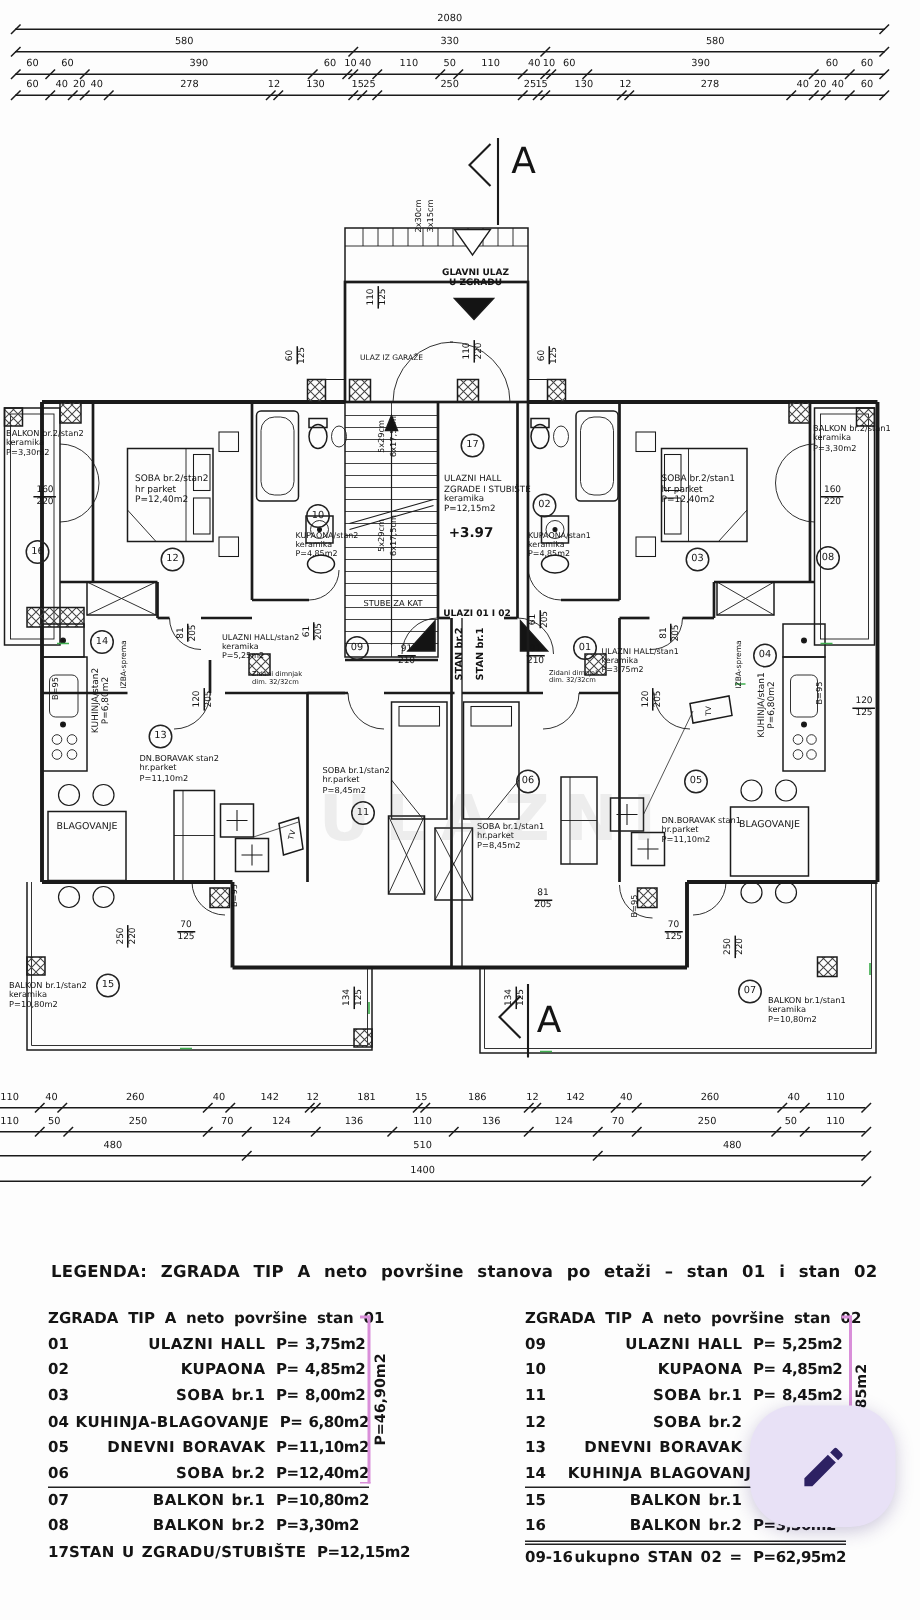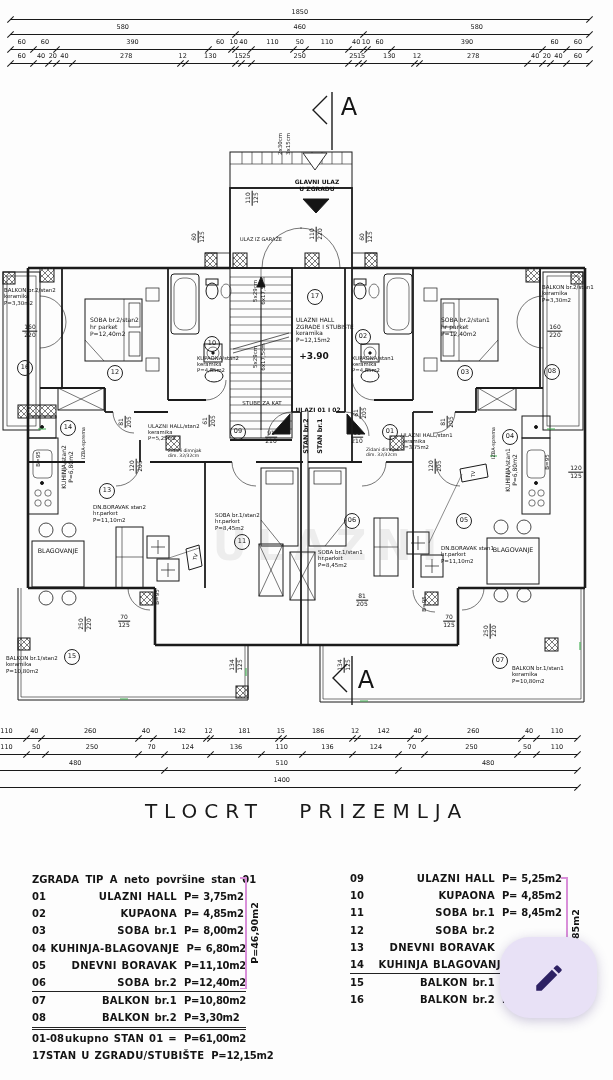--- a/index.html
+++ b/index.html
@@ -265,27 +265,27 @@
     <path d="M128,588 A22,22 0 0 0 150,610 M484,588 A22,22 0 0 1 462,610" stroke-width="0.6"></path>
 
     <g stroke="#3fae4f" stroke-width="1.1">
       <path d="M120,699 h8 M360,701 h8 M580,642 v8 M38,429 h8 M547,429 h8 M246,668 v8 M490,456 h7"></path>
     </g>
   </svg>
 
   <div id="plan-dims">
       <div class="dimline" style="left: 10px; top: 19px; width: 579.61px;"></div>
       <div class="tick" style="left: 5.5px; top: 19px;"></div>
-      <div class="dimnum" style="left: 299.805px; top: 12px;">1850</div>
+      <div class="dimnum" style="left: 299.805px; top: 12px;">2080</div>
       <div class="tick" style="left: 585.11px; top: 19px;"></div>
       <div class="dimline" style="left: 10px; top: 34px; width: 579.61px;"></div>
       <div class="tick" style="left: 5.5px; top: 34px;"></div>
       <div class="dimnum" style="left: 122.81px; top: 27px;">580</div>
       <div class="tick" style="left: 231.12px; top: 34px;"></div>
-      <div class="dimnum" style="left: 299.805px; top: 27px;">460</div>
+      <div class="dimnum" style="left: 299.805px; top: 27px;">330</div>
       <div class="tick" style="left: 359.49px; top: 34px;"></div>
       <div class="dimnum" style="left: 476.8px; top: 27px;">580</div>
       <div class="tick" style="left: 585.11px; top: 34px;"></div>
       <div class="dimline" style="left: 10px; top: 49px; width: 579.61px;"></div>
       <div class="tick" style="left: 5.5px; top: 49px;"></div>
       <div class="dimnum" style="left: 21.67px; top: 42px;">60</div>
       <div class="tick" style="left: 28.84px; top: 49px;"></div>
       <div class="dimnum" style="left: 45.01px; top: 42px;">60</div>
       <div class="tick" style="left: 52.18px; top: 49px;"></div>
       <div class="dimnum" style="left: 132.535px; top: 42px;">390</div>
@@ -474,21 +474,21 @@
       <div class="lbl circ" style="font-size: 6.5px; left: 315px; top: 297px; transform: translate(-50%, -50%);">
         <div>17</div>
       </div>
       <div class="lbl" style="font-size: 5.8px; text-align: left; left: 296px; top: 330px; transform: translate(0px, -50%);">
         <div>ULAZNI HALL</div>
         <div>ZGRADE I STUBIŠTE</div>
         <div>keramika</div>
         <div>P=12,15m2</div>
       </div>
       <div class="lbl" style="font-size: 9px; font-weight: 700; left: 314px; top: 356px; transform: translate(-50%, -50%);">
-        <div>+3.90</div>
+        <div>+3.97</div>
       </div>
       <div class="lbl" style="font-size: 5.5px; left: 262px; top: 403px; transform: translate(-50%, -50%);">
         <div>STUBE ZA KAT</div>
       </div>
       <div class="lbl" style="font-size: 6px; font-weight: 700; left: 318px; top: 410px; transform: translate(-50%, -50%);">
         <div>ULAZI 01 I 02</div>
       </div>
       <div class="lbl" style="font-size: 5.5px; text-align: left; left: 4px; top: 296px; transform: translate(0px, -50%);">
         <div>BALKON br.2/stan2</div>
         <div>keramika</div>
@@ -729,21 +729,21 @@
       <div class="lbl" style="font-size: 5.5px; text-align: left; left: 512px; top: 674px; transform: translate(0px, -50%);">
         <div>BALKON br.1/stan1</div>
         <div>keramika</div>
         <div>P=10,80m2</div>
       </div>
       <div class="lbl" style="font-size: 42px; font-weight: 700; color: rgba(100, 100, 100, 0.1); letter-spacing: 10px; left: 330px; top: 546px; transform: translate(-50%, -50%);">
         <div>ULAZNI</div>
       </div>
     </div>
 
-  <div class="title">TLOCRT PRIZEMLJA</div>
+  <div class="legend-heading">LEGENDA: ZGRADA TIP A neto površine stanova po etaži – stan 01 i stan 02</div>
 
   <div id="legend-left" class="lg">
       <div class="lg-header">ZGRADA TIP A neto površine stan 01</div>
       <div class="lg-row">
         <div class="lg-no">01</div>
         <div class="lg-nm">ULAZNI HALL</div>
         <div class="lg-ar">P= 3,75m2</div>
       </div>
       <div class="lg-row">
         <div class="lg-no">02</div>
@@ -773,32 +773,28 @@
       <div class="lg-row sep-single">
         <div class="lg-no">07</div>
         <div class="lg-nm">BALKON br.1</div>
         <div class="lg-ar">P=10,80m2</div>
       </div>
       <div class="lg-row">
         <div class="lg-no">08</div>
         <div class="lg-nm">BALKON br.2</div>
         <div class="lg-ar">P=3,30m2</div>
       </div>
-      <div class="lg-row sep-double">
-        <div class="lg-no">01-08</div>
-        <div class="lg-nm">ukupno STAN 01 =</div>
-        <div class="lg-ar">P=61,00m2</div>
-      </div>
       <div class="lg-row">
         <div class="lg-no">17</div>
         <div class="lg-nm">STAN U ZGRADU/STUBIŠTE</div>
         <div class="lg-ar">P=12,15m2</div>
       </div>
     </div>
   <div id="legend-right" class="lg">
+      <div class="lg-header">ZGRADA TIP A neto površine stan 02</div>
       <div class="lg-row">
         <div class="lg-no">09</div>
         <div class="lg-nm">ULAZNI HALL</div>
         <div class="lg-ar">P= 5,25m2</div>
       </div>
       <div class="lg-row">
         <div class="lg-no">10</div>
         <div class="lg-nm">KUPAONA</div>
         <div class="lg-ar">P= 4,85m2</div>
       </div>
@@ -824,20 +820,25 @@
       </div>
       <div class="lg-row sep-single">
         <div class="lg-no">15</div>
         <div class="lg-nm">BALKON br.1</div>
         <div class="lg-ar"></div>
       </div>
       <div class="lg-row">
         <div class="lg-no">16</div>
         <div class="lg-nm">BALKON br.2</div>
         <div class="lg-ar">P=3,30m2</div>
+      </div>
+      <div class="lg-row sep-double">
+        <div class="lg-no">09-16</div>
+        <div class="lg-nm">ukupno STAN 02 =</div>
+        <div class="lg-ar">P=62,95m2</div>
       </div>
     </div>
 
   <div class="bracket" style="left:245px;top:877px;height:112px">
     <div class="bh t"></div>
       <div class="bh b"></div>
   </div>
   <div class="bracket-total" style="left:254px;top:933px">P=46,90m2</div>
 
   <div class="bracket" style="left:566px;top:877px;height:120px">

